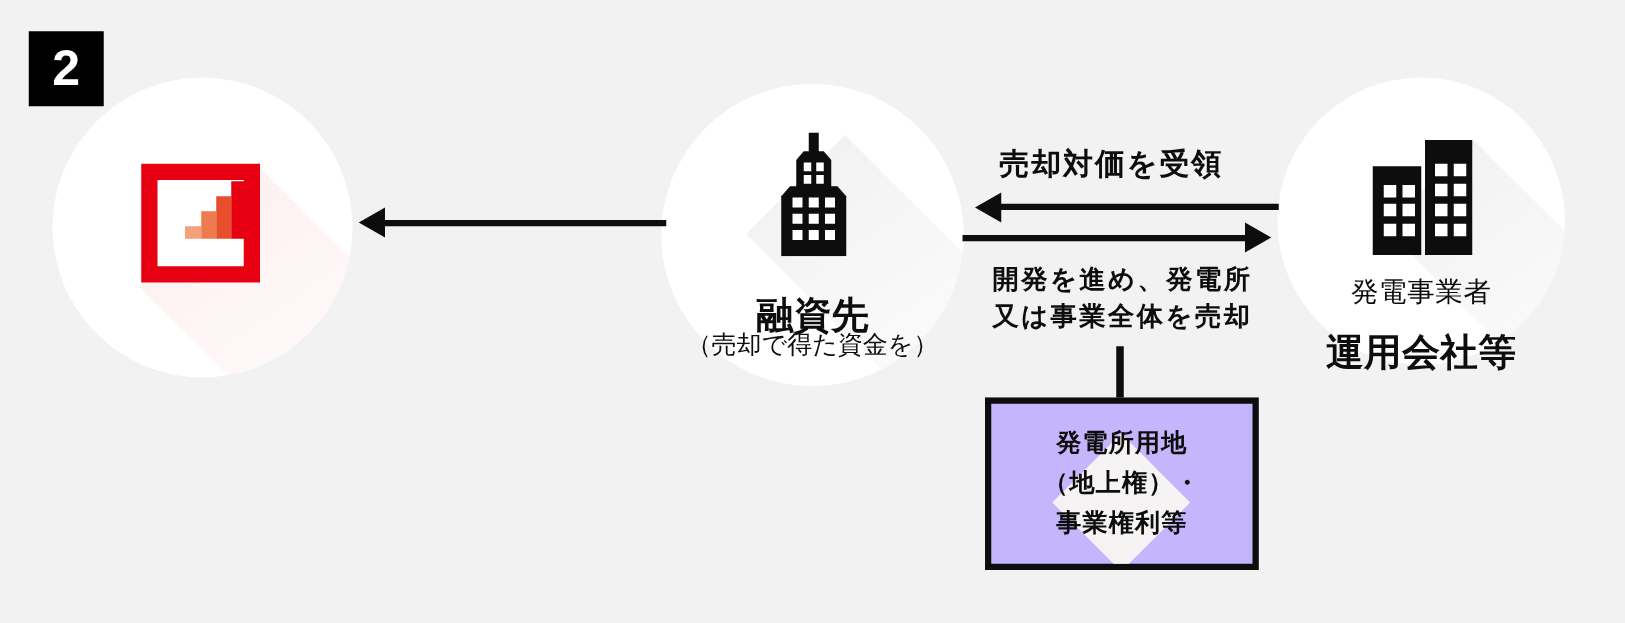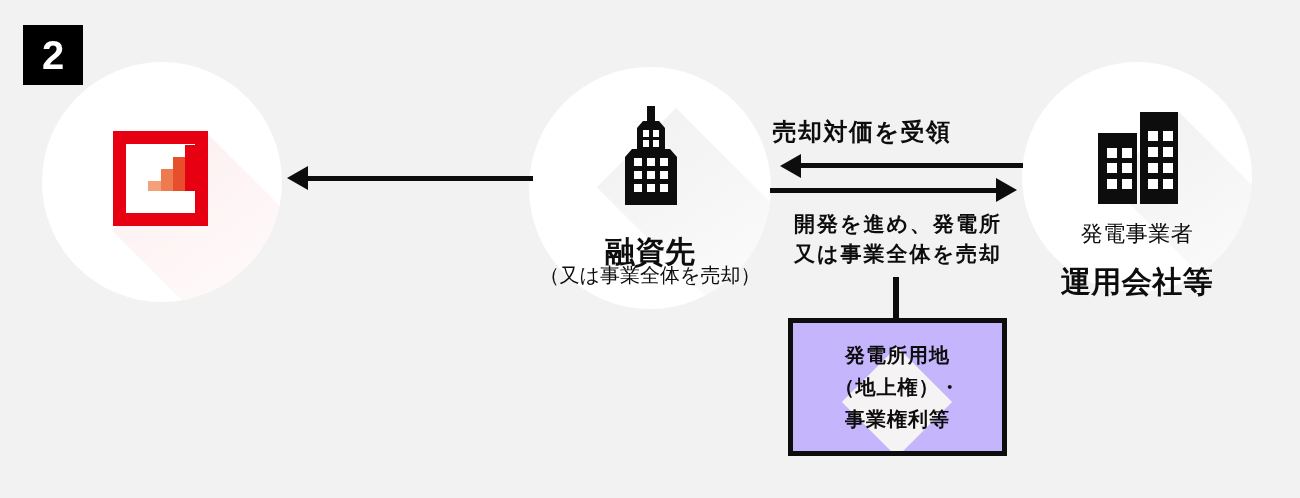--- a/index.html
+++ b/index.html
@@ -64,21 +64,21 @@
   .line-repayment{left:305px;top:176px;width:228px;}
   .head-repayment{left:287px;top:166px;}
   .line-proceeds{left:799px;top:163px;width:224px;}
   .head-proceeds{left:780px;top:154px;}
   .line-sale{left:770px;top:188px;width:227px;}
   .head-sale{left:996px;top:178px;}
 
   
   .lbl{position:absolute;color:var(--ink);text-align:center;white-space:nowrap;}
   .lbl-repayment{left:242px;top:99px;width:320px;font-size:20px;font-weight:bold;line-height:31px;letter-spacing:1px;}
-  .lbl-proceeds{left:702px;top:118px;width:320px;font-size:24px;font-weight:bold;line-height:28px;letter-spacing:1.5px;}
+  .lbl-proceeds{left:729px;top:118px;width:320px;font-size:24px;font-weight:bold;line-height:28px;letter-spacing:1.5px;}
   .lbl-sale{left:728px;top:209px;width:340px;font-size:21px;font-weight:bold;line-height:30px;letter-spacing:2px;}
 
   .lbl-borrower-name{left:529px;top:232px;width:242px;font-size:30px;font-weight:bold;}
   .lbl-borrower-sub{left:500px;top:262px;width:300px;font-size:20px;font-weight:normal;}
   .lbl-operator-1{left:1022px;top:219px;width:230px;font-size:22px;font-weight:normal;letter-spacing:0.5px;}
   .lbl-operator-2{left:1022px;top:262px;width:230px;font-size:30px;font-weight:bold;letter-spacing:0.5px;}
 
   
   .connector{position:absolute;left:893px;top:277px;width:6px;height:44px;background:var(--ink);}
   .asset-box{
@@ -135,21 +135,21 @@
       <rect class="win" x="36" y="52" width="8" height="8"></rect>
       <rect class="win" x="10" y="65" width="8" height="8"></rect>
       <rect class="win" x="23" y="65" width="8" height="8"></rect>
       <rect class="win" x="36" y="65" width="8" height="8"></rect>
       <rect class="win" x="10" y="78" width="8" height="8"></rect>
       <rect class="win" x="23" y="78" width="8" height="8"></rect>
       <rect class="win" x="36" y="78" width="8" height="8"></rect>
     </svg>
   </div>
   <div class="lbl lbl-borrower-name">融資先</div>
-  <div class="lbl lbl-borrower-sub">（又は事業全体を売却）</div>
+  <div class="lbl lbl-borrower-sub">（売却で得た資金を）</div>
 
   <div class="circle circle-operator">
     <div class="shade">
       <div class="wedge wedge-operator"></div>
     </div>
   </div>
   <div class="icon icon-operator">
     <svg width="80" height="92" viewBox="0 0 80 92">
       <rect class="ink" x="0" y="21" width="39" height="71"></rect>
       <rect class="ink" x="42" y="0" width="38" height="92"></rect>

